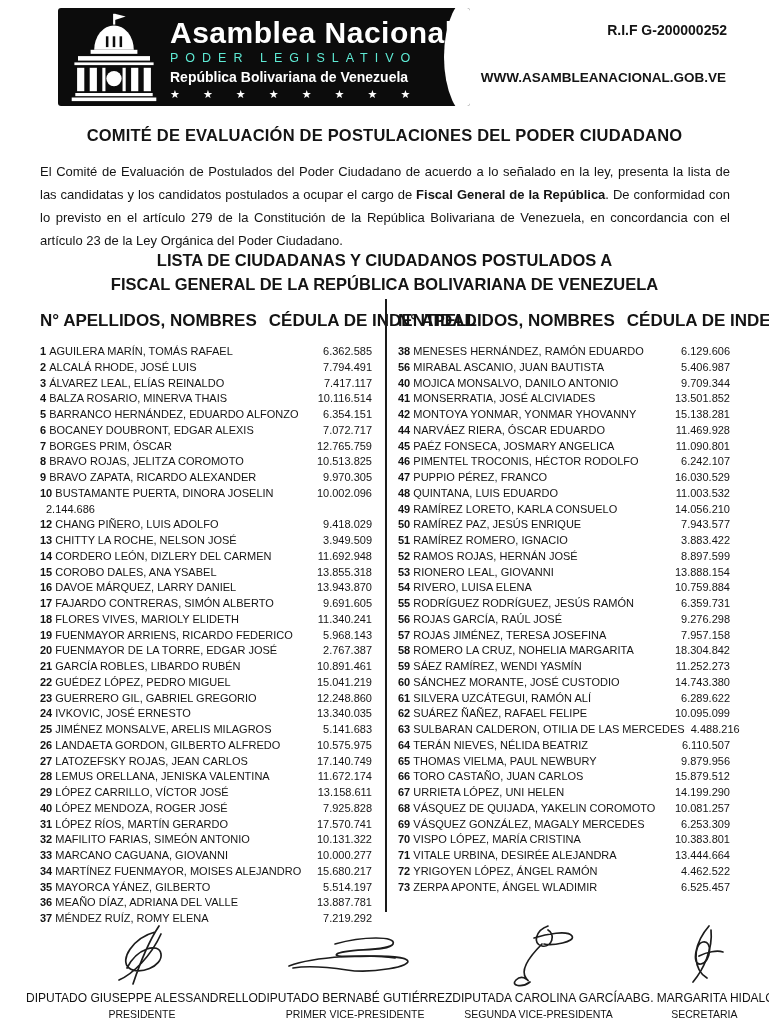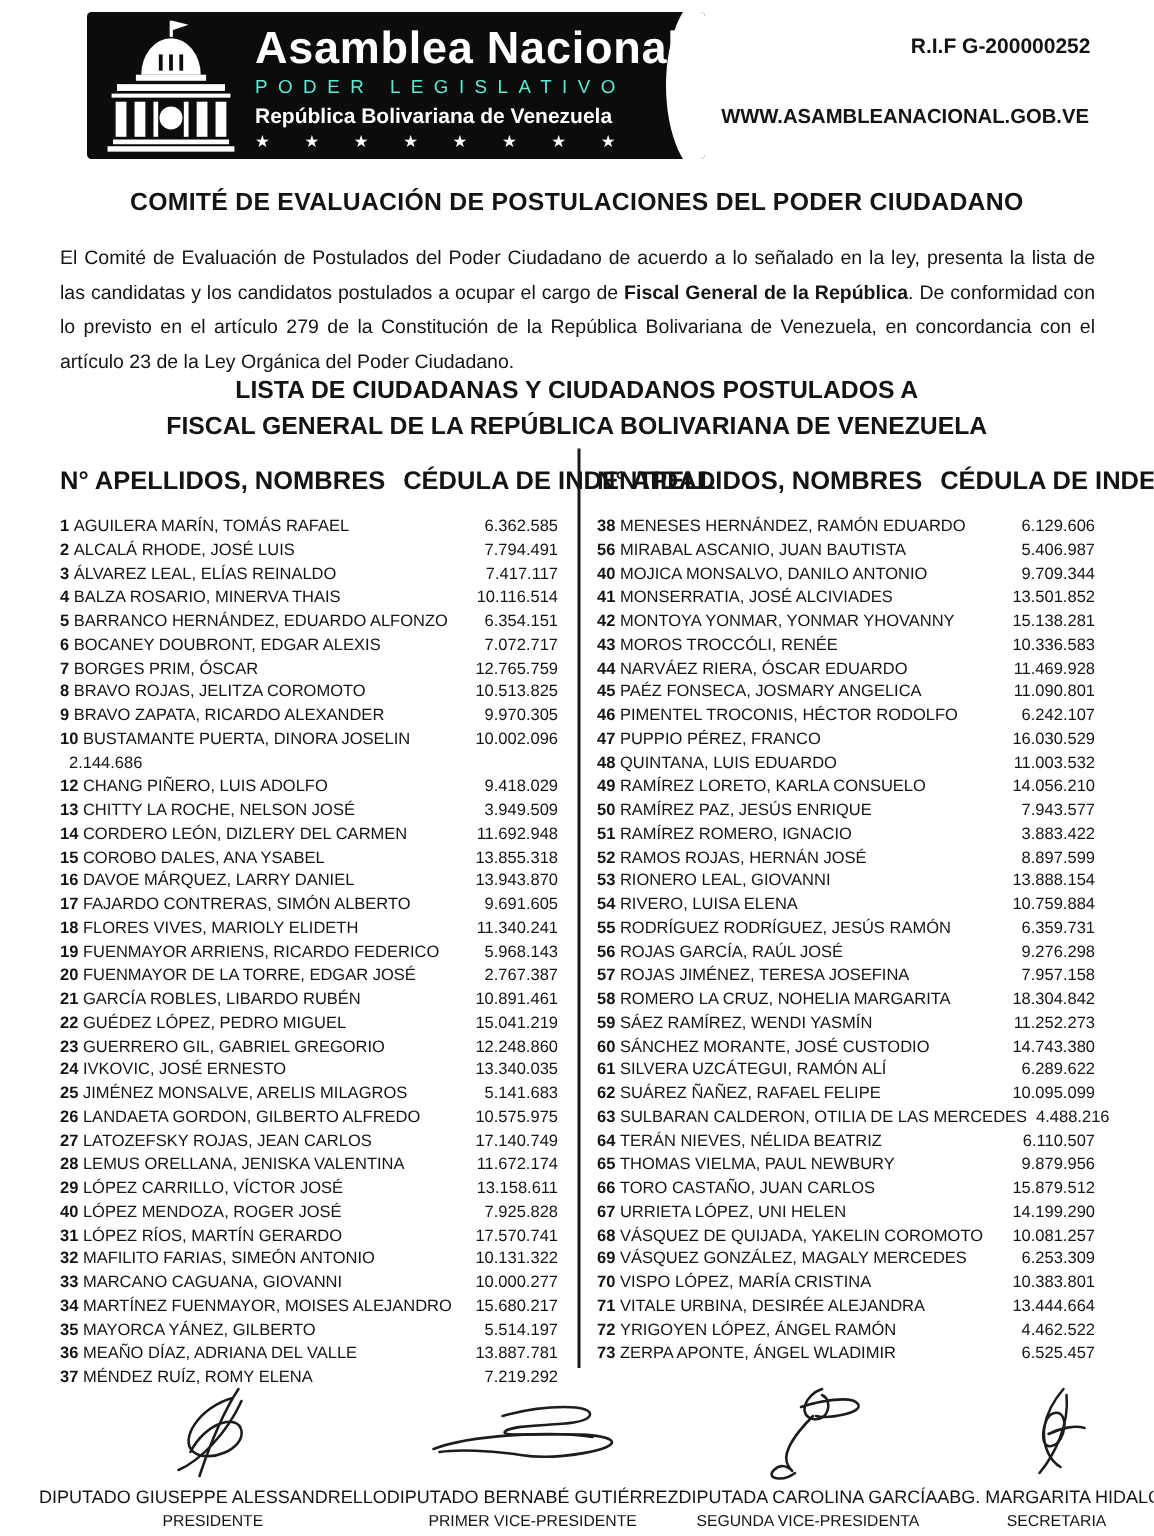--- a/index.html
+++ b/index.html
@@ -286,24 +286,20 @@
           </div>
           <div class="trow">
             <span class="tname"><b>41 </b>MONSERRATIA, JOSÉ ALCIVIADES</span>
             <span class="tced">13.501.852</span>
           </div>
           <div class="trow">
             <span class="tname"><b>42 </b>MONTOYA YONMAR, YONMAR YHOVANNY</span>
             <span class="tced">15.138.281</span>
           </div>
           <div class="trow">
-            <span class="tname"><b>43 </b>MOROS TROCCÓLI, RENÉE</span>
-            <span class="tced">10.336.583</span>
-          </div>
-          <div class="trow">
             <span class="tname"><b>44 </b>NARVÁEZ RIERA, ÓSCAR EDUARDO</span>
             <span class="tced">11.469.928</span>
           </div>
           <div class="trow">
             <span class="tname"><b>45 </b>PAÉZ FONSECA, JOSMARY ANGELICA</span>
             <span class="tced">11.090.801</span>
           </div>
           <div class="trow">
             <span class="tname"><b>46 </b>PIMENTEL TROCONIS, HÉCTOR RODOLFO</span>
             <span class="tced">6.242.107</span>

